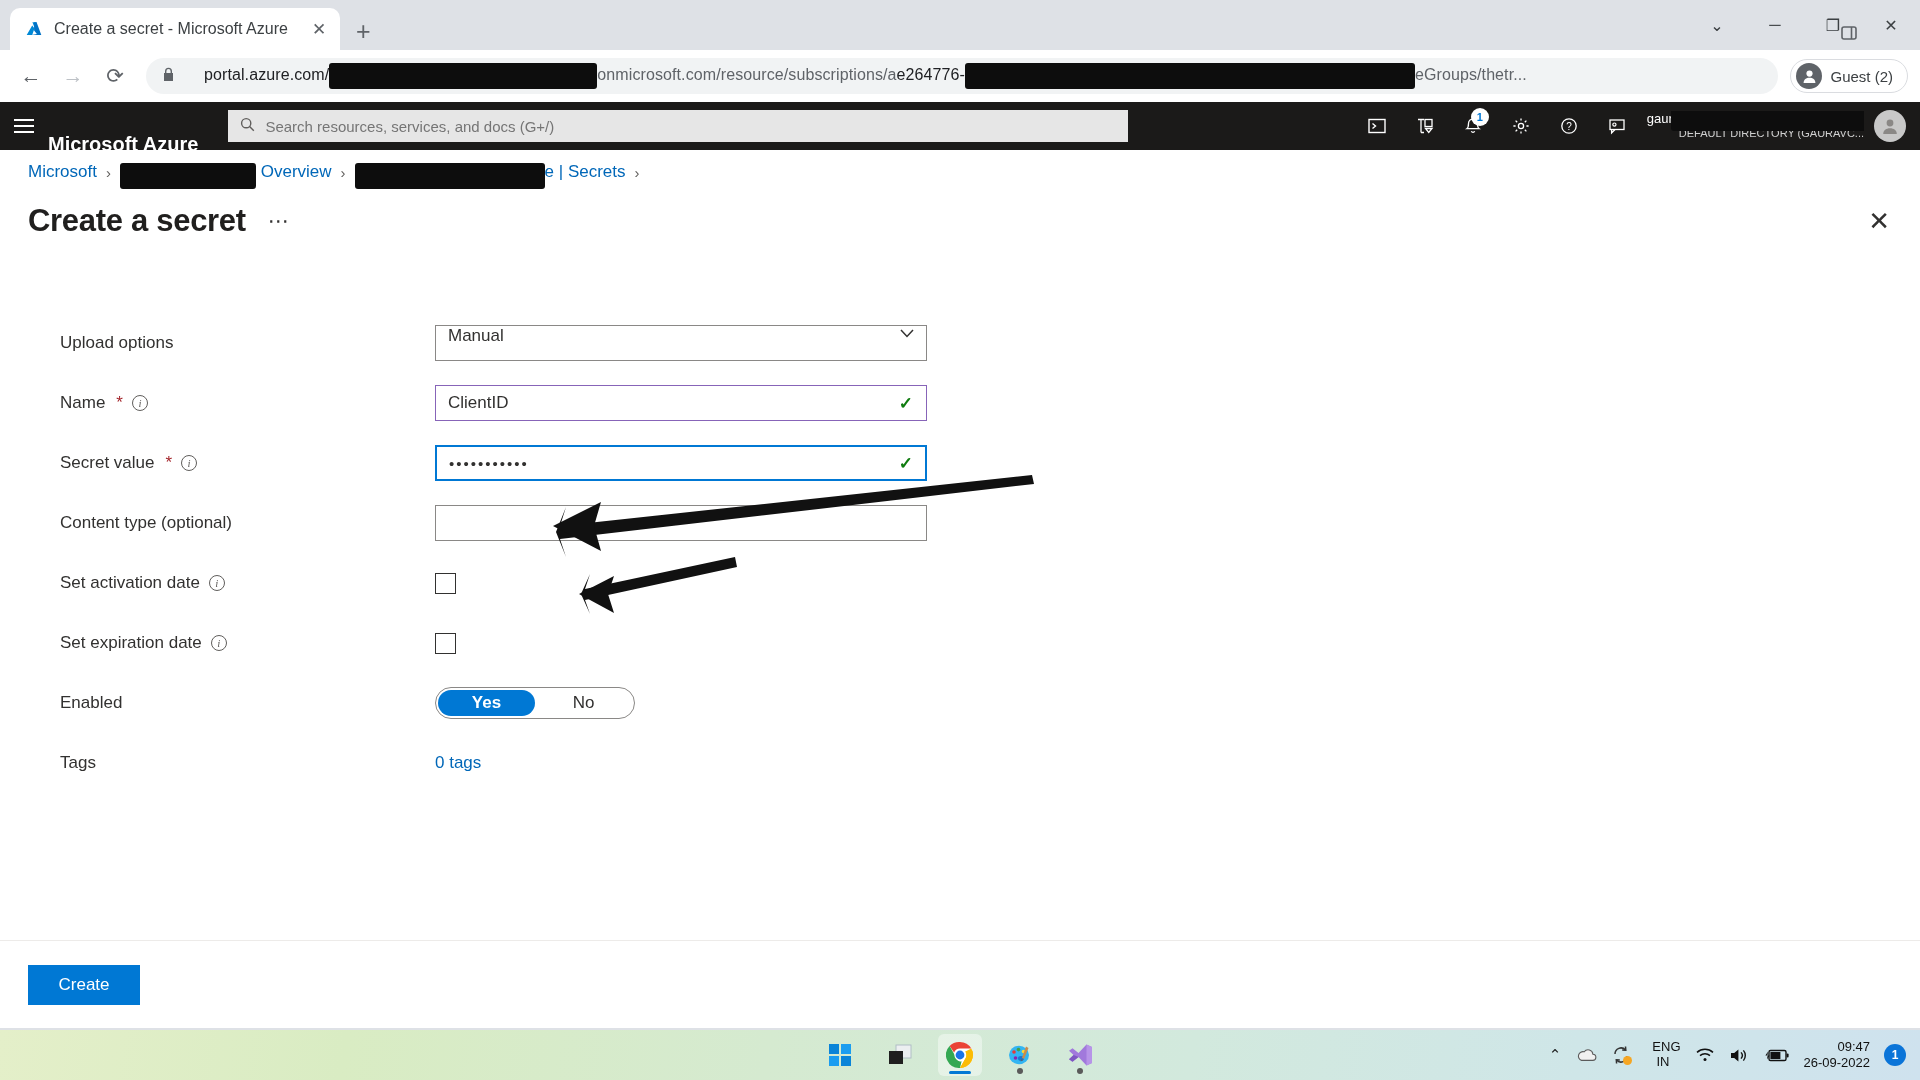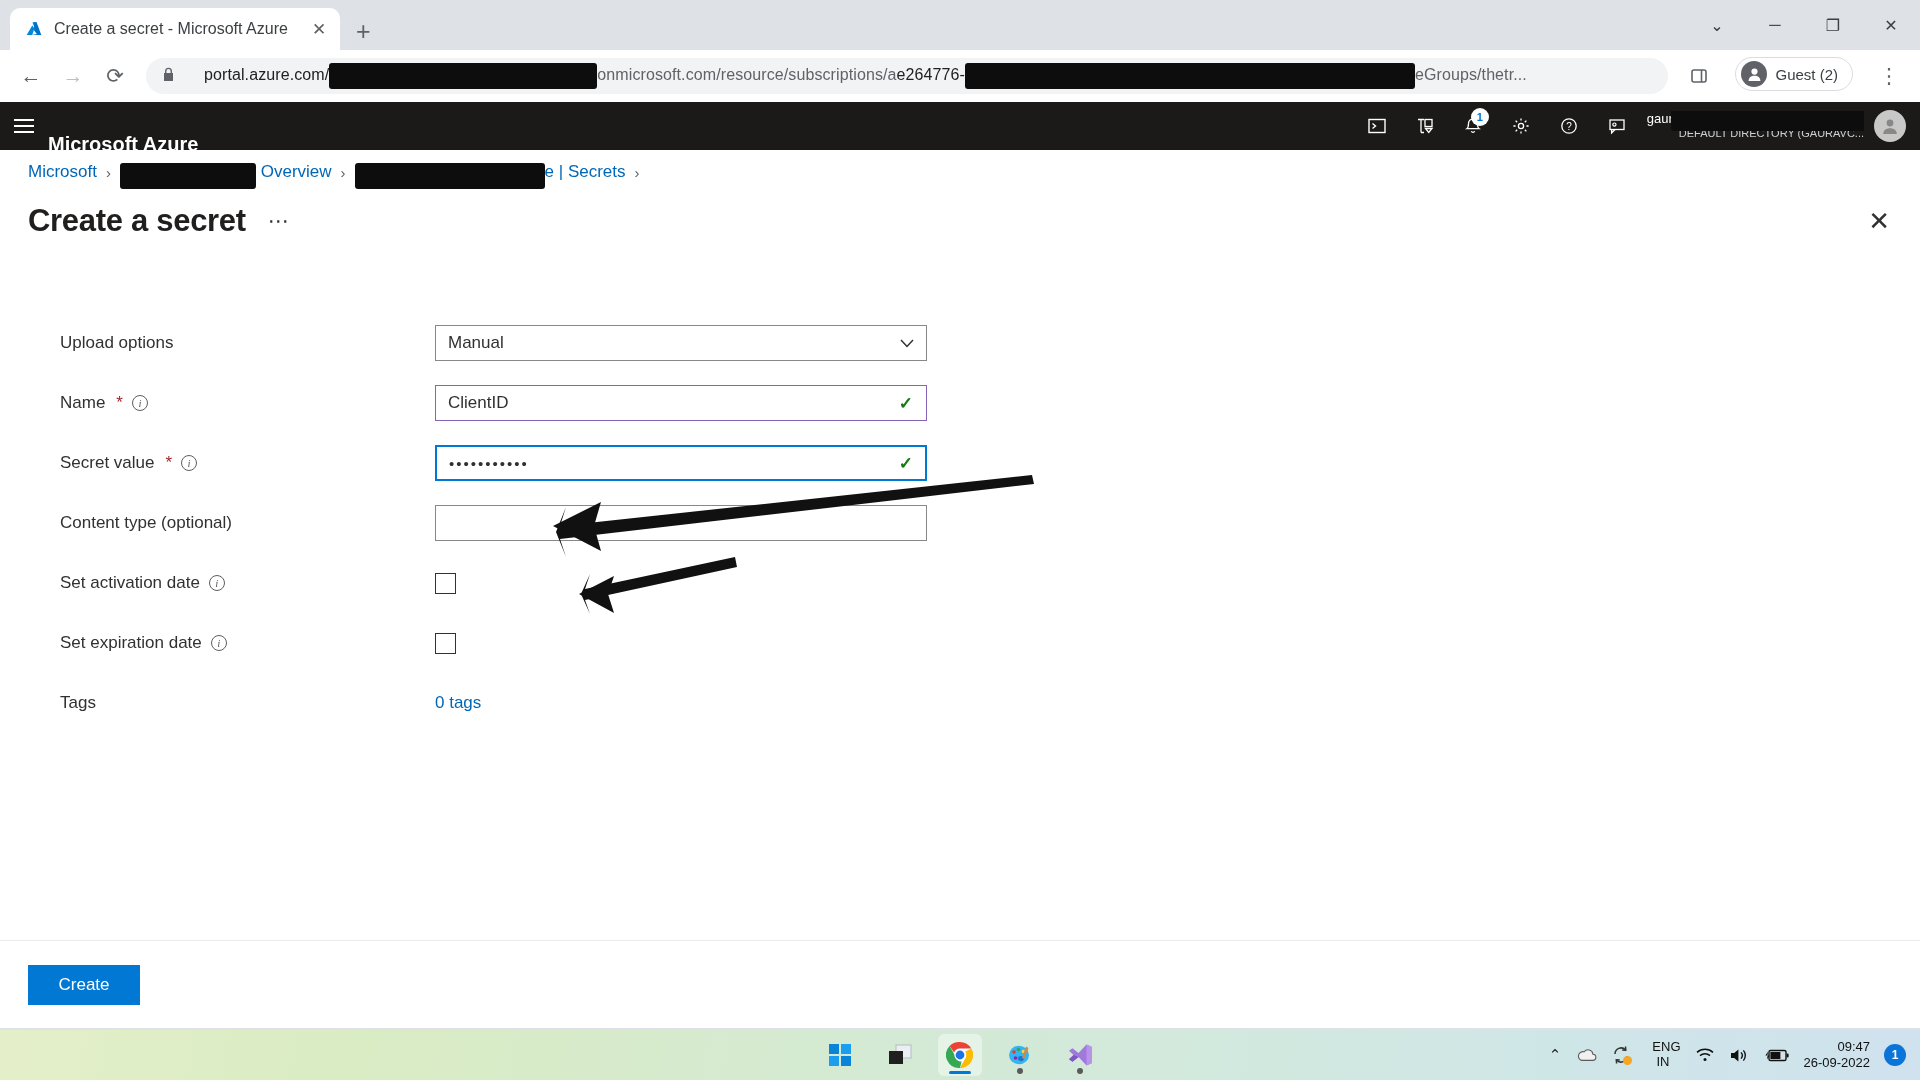--- a/index.html
+++ b/index.html
@@ -29,21 +29,21 @@
   .toolbar { height: 52px; background: #ffffff; display: flex; align-items: center; padding: 0 12px; gap: 4px; }
   .navbtn { width: 38px; height: 38px; border-radius: 50%; display: flex; align-items: center; justify-content: center; color: #5f6368; font-size: 21px; cursor: pointer; flex: 0 0 38px; }
   .navbtn.disabled { color: #bdc1c6; }
   .omnibox {
     flex: 1; height: 36px; background: #f1f3f4; border-radius: 18px; display: flex;
     align-items: center; padding: 0 16px; gap: 28px; margin: 0 8px; position: relative; overflow: hidden;
   }
   .omnibox-url { font-size: 16px; color: #202124; white-space: nowrap; letter-spacing: .1px; }
   .omnibox-url .dim { color: #5f6368; }
   .redact { background: #0d0d0d; display: inline-block; border-radius: 3px; vertical-align: middle; }
-  .tb-right { display: flex; gap: 17px; }
+  .tb-right { display: flex; align-items: center; gap: 7px; flex-direction: column; }
   .profile-chip {
     display: flex; align-items: center; gap: 8px; height: 34px; padding: 0 14px 0 5px;
     border: 1px solid #dadce0; border-radius: 18px; cursor: pointer;
   }
   .profile-av { width: 26px; height: 26px; border-radius: 50%; background: #5f6368; display: flex; align-items: center; justify-content: center; }
   .profile-name { font-size: 15px; color: #3c4043; }
 
   
   .portal { width: 1920px; height: 926px; background: #ffffff; position: relative; overflow: hidden; }
 
@@ -90,21 +90,21 @@
   .req { color: #a4262c; font-size: 17px; margin-left: 2px; }
   .info-icon {
     width: 16px; height: 16px; border-radius: 50%; border: 1px solid #605e5c; color: #605e5c;
     font-size: 11px; display: inline-flex; align-items: center; justify-content: center;
     font-style: italic; font-family: "Liberation Serif", serif; cursor: pointer; flex: 0 0 16px;
   }
   .fctl { position: relative; }
 
   .az-select {
     width: 492px; height: 36px; border: 1px solid #8a8886; background: #fff; display: flex;
-    align-items: center; padding: 0 12px; font-size: 17px; color: #323130; cursor: pointer; justify-content: space-between;
+    align-items: flex-start; padding: 0 12px; font-size: 17px; color: #323130; cursor: pointer; justify-content: space-between;
   }
   .chev { color: #323130; font-size: 13px; }
 
   .az-input {
     width: 492px; height: 36px; border: 1px solid #8a8886; background: #fff; display: flex;
     align-items: center; padding: 0 34px 0 12px; font-size: 17px; color: #323130;
   }
   .az-input.name-field { border-color: #8764b8; }
   .az-input.secret-field { border: 2px solid #0078d4; }
   .az-input input {
@@ -216,20 +216,29 @@
   </div>
 
   <div class="portal">
 
     <div class="azbar">
       <div class="hamburger">
           <span></span>
         </div>
       <div class="azbrand">Microsoft Azure</div>
 
+      <div class="azsearch">
+        <span>
+          <svg width="15" height="15" viewBox="0 0 15 15">
+              <circle cx="6.2" cy="6.2" r="4.6" fill="none" stroke="#605e5c" stroke-width="1.4"></circle>
+              <line x1="9.6" y1="9.6" x2="13.8" y2="13.8" stroke="#605e5c" stroke-width="1.4"></line>
+            </svg>
+        </span>
+        <input type="text" placeholder="Search resources, services, and docs (G+/)" style="">
+      </div>
 
       <div class="azicons">
         <div class="azicon">
           <svg width="20" height="20" viewBox="0 0 20 20">
               <rect x="2" y="3.5" width="16" height="13" fill="none" stroke="#fff" stroke-width="1.4"></rect>
               <polyline points="5.5,7.5 8.5,10 5.5,12.5" fill="none" stroke="#fff" stroke-width="1.4"></polyline>
             </svg>
         </div>
         <div class="azicon">
           <svg width="20" height="20" viewBox="0 0 20 20">
@@ -372,20 +381,31 @@
       <div class="frow">
         <div class="flabel">
           <span>Set expiration date</span>
           <span class="info-icon">i</span>
         </div>
         <div class="fctl">
           <div class="az-check"></div>
         </div>
       </div>
 
+      <div class="frow">
+        <div class="flabel">
+          <span>Enabled</span>
+        </div>
+        <div class="fctl">
+          <div class="az-toggle">
+            <span class="tg on">Yes</span>
+            <span class="tg off">No</span>
+          </div>
+        </div>
+      </div>
 
       <div class="frow">
         <div class="flabel">
           <span>Tags</span>
         </div>
         <div class="fctl">
           <span class="taglink">0 tags</span>
         </div>
       </div>
     </div>

